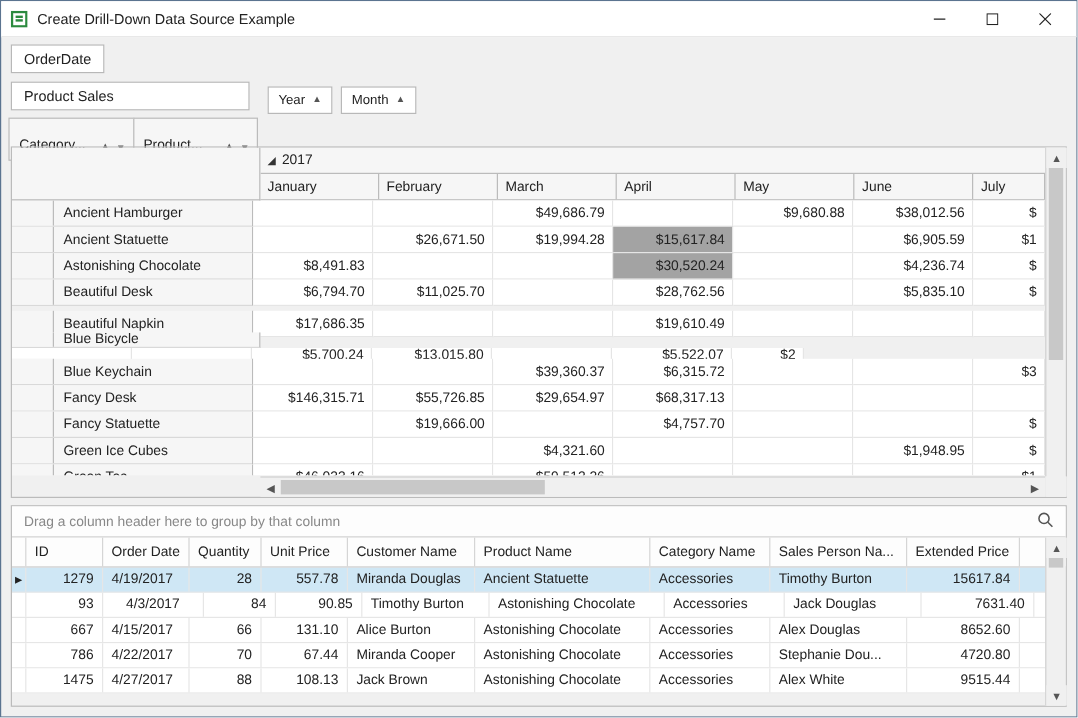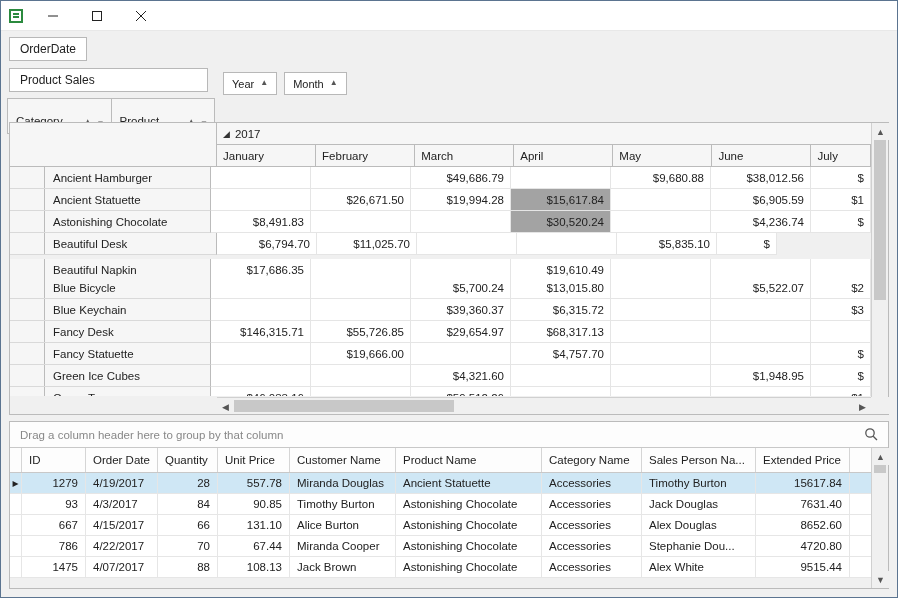--- a/index.html
+++ b/index.html
@@ -65,20 +65,21 @@
 <div class="window">
   <div class="titlebar">
     <span class="app-icon">
       <svg width="14" height="14" viewBox="0 0 14 14">
           <rect x="0" y="0" width="14" height="14" fill="#2b8a3e"></rect>
           <rect x="2" y="2" width="10" height="10" fill="#fff"></rect>
           <rect x="4" y="4" width="6" height="2" fill="#2b8a3e"></rect>
           <rect x="4" y="7" width="6" height="2" fill="#2b8a3e"></rect>
         </svg>
     </span>
+    <span class="title">Create Drill-Down Data Source Example</span>
     <div class="win-btns">
       <div class="win-btn">
           <svg width="10" height="10">
             <line x1="0" y1="5" x2="10" y2="5" stroke="#222" stroke-width="1"></line>
           </svg>
         </div>
       <div class="win-btn">
           <svg width="10" height="10">
             <rect x="0.5" y="0.5" width="9" height="9" fill="none" stroke="#222" stroke-width="1"></rect>
           </svg>
@@ -194,41 +195,42 @@
             </div>
             <div class="prow" style="top: 66px;">
               <div class="rlabel">
                 <div class="indent1"></div>
                 <div class="txt">Beautiful Desk</div>
               </div>
               <div class="cells">
                 <div class="cell">$6,794.70</div>
                 <div class="cell">$11,025.70</div>
                 <div class="cell"></div>
+                <div class="cell">$28,762.56</div>
                 <div class="cell"></div>
                 <div class="cell">$5,835.10</div>
                 <div class="cell" style="width: 60px;">$</div>
               </div>
             </div>
             <div class="prow" style="top: 92px;">
               <div class="rlabel">
                 <div class="indent1"></div>
                 <div class="txt">Beautiful Napkin</div>
               </div>
               <div class="cells">
                 <div class="cell">$17,686.35</div>
                 <div class="cell"></div>
                 <div class="cell"></div>
                 <div class="cell">$19,610.49</div>
                 <div class="cell"></div>
                 <div class="cell"></div>
                 <div class="cell" style="width: 60px;"></div>
               </div>
             </div>
-            <div class="prow" style="top: 110px;">
+            <div class="prow" style="top: 110px; flex-direction: column;">
               <div class="rlabel">
                 <div class="indent1"></div>
                 <div class="txt">Blue Bicycle</div>
               </div>
               <div class="cells">
                 <div class="cell"></div>
                 <div class="cell"></div>
                 <div class="cell">$5,700.24</div>
                 <div class="cell">$13,015.80</div>
                 <div class="cell"></div>
@@ -360,21 +362,21 @@
             <div class="gc num" style="width: 72px;">557.78</div>
             <div class="gc" style="width: 106px;">Miranda Douglas</div>
             <div class="gc" style="width: 146px;">Ancient Statuette</div>
             <div class="gc" style="width: 100px;">Accessories</div>
             <div class="gc" style="width: 114px;">Timothy Burton</div>
             <div class="gc num" style="width: 94px;">15617.84</div>
           </div>
           <div class="grow" style="top: 21px;">
             <div class="indicator"></div>
             <div class="gc num" style="width: 64px;">93</div>
-            <div class="gc" style="width: 72px;">4/3/2017</div>
+            <div class="gc" style="width: 72px; margin-left: 12px;">4/3/2017</div>
             <div class="gc num" style="width: 60px;">84</div>
             <div class="gc num" style="width: 72px;">90.85</div>
             <div class="gc" style="width: 106px;">Timothy Burton</div>
             <div class="gc" style="width: 146px;">Astonishing Chocolate</div>
             <div class="gc" style="width: 100px;">Accessories</div>
             <div class="gc" style="width: 114px;">Jack Douglas</div>
             <div class="gc num" style="width: 94px;">7631.40</div>
           </div>
           <div class="grow" style="top: 42px;">
             <div class="indicator"></div>
@@ -396,21 +398,21 @@
             <div class="gc num" style="width: 72px;">67.44</div>
             <div class="gc" style="width: 106px;">Miranda Cooper</div>
             <div class="gc" style="width: 146px;">Astonishing Chocolate</div>
             <div class="gc" style="width: 100px;">Accessories</div>
             <div class="gc" style="width: 114px;">Stephanie Dou...</div>
             <div class="gc num" style="width: 94px;">4720.80</div>
           </div>
           <div class="grow" style="top: 84px;">
             <div class="indicator"></div>
             <div class="gc num" style="width: 64px;">1475</div>
-            <div class="gc" style="width: 72px;">4/07/2017</div>
+            <div class="gc" style="width: 72px;">4/27/2017</div>
             <div class="gc num" style="width: 60px; text-align: center;">88</div>
             <div class="gc num" style="width: 72px;">108.13</div>
             <div class="gc" style="width: 106px;">Jack Brown</div>
             <div class="gc" style="width: 146px;">Astonishing Chocolate</div>
             <div class="gc" style="width: 100px;">Accessories</div>
             <div class="gc" style="width: 114px;">Alex White</div>
             <div class="gc num" style="width: 94px;">9515.44</div>
           </div>
         </div>
       <div class="vscroll">

